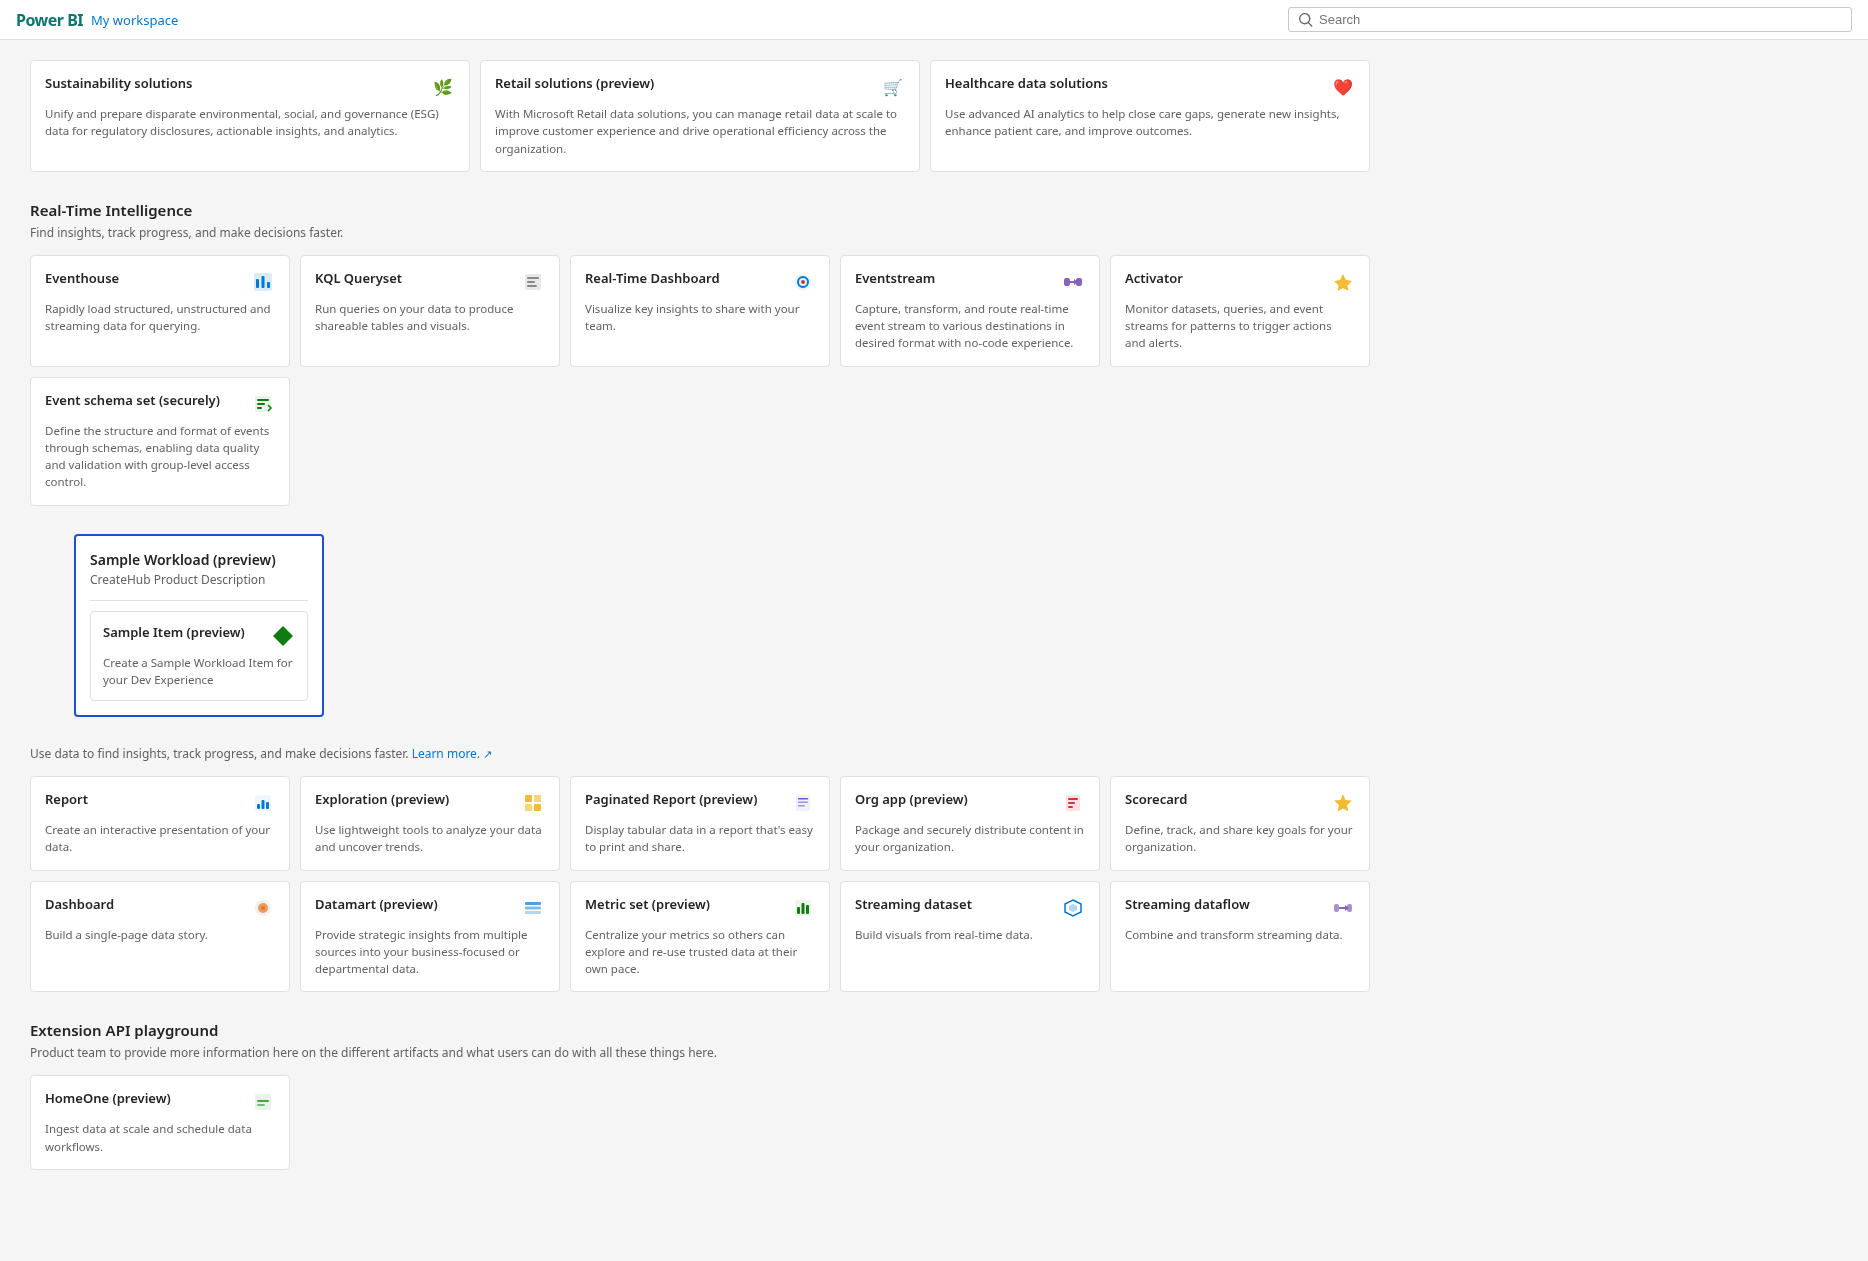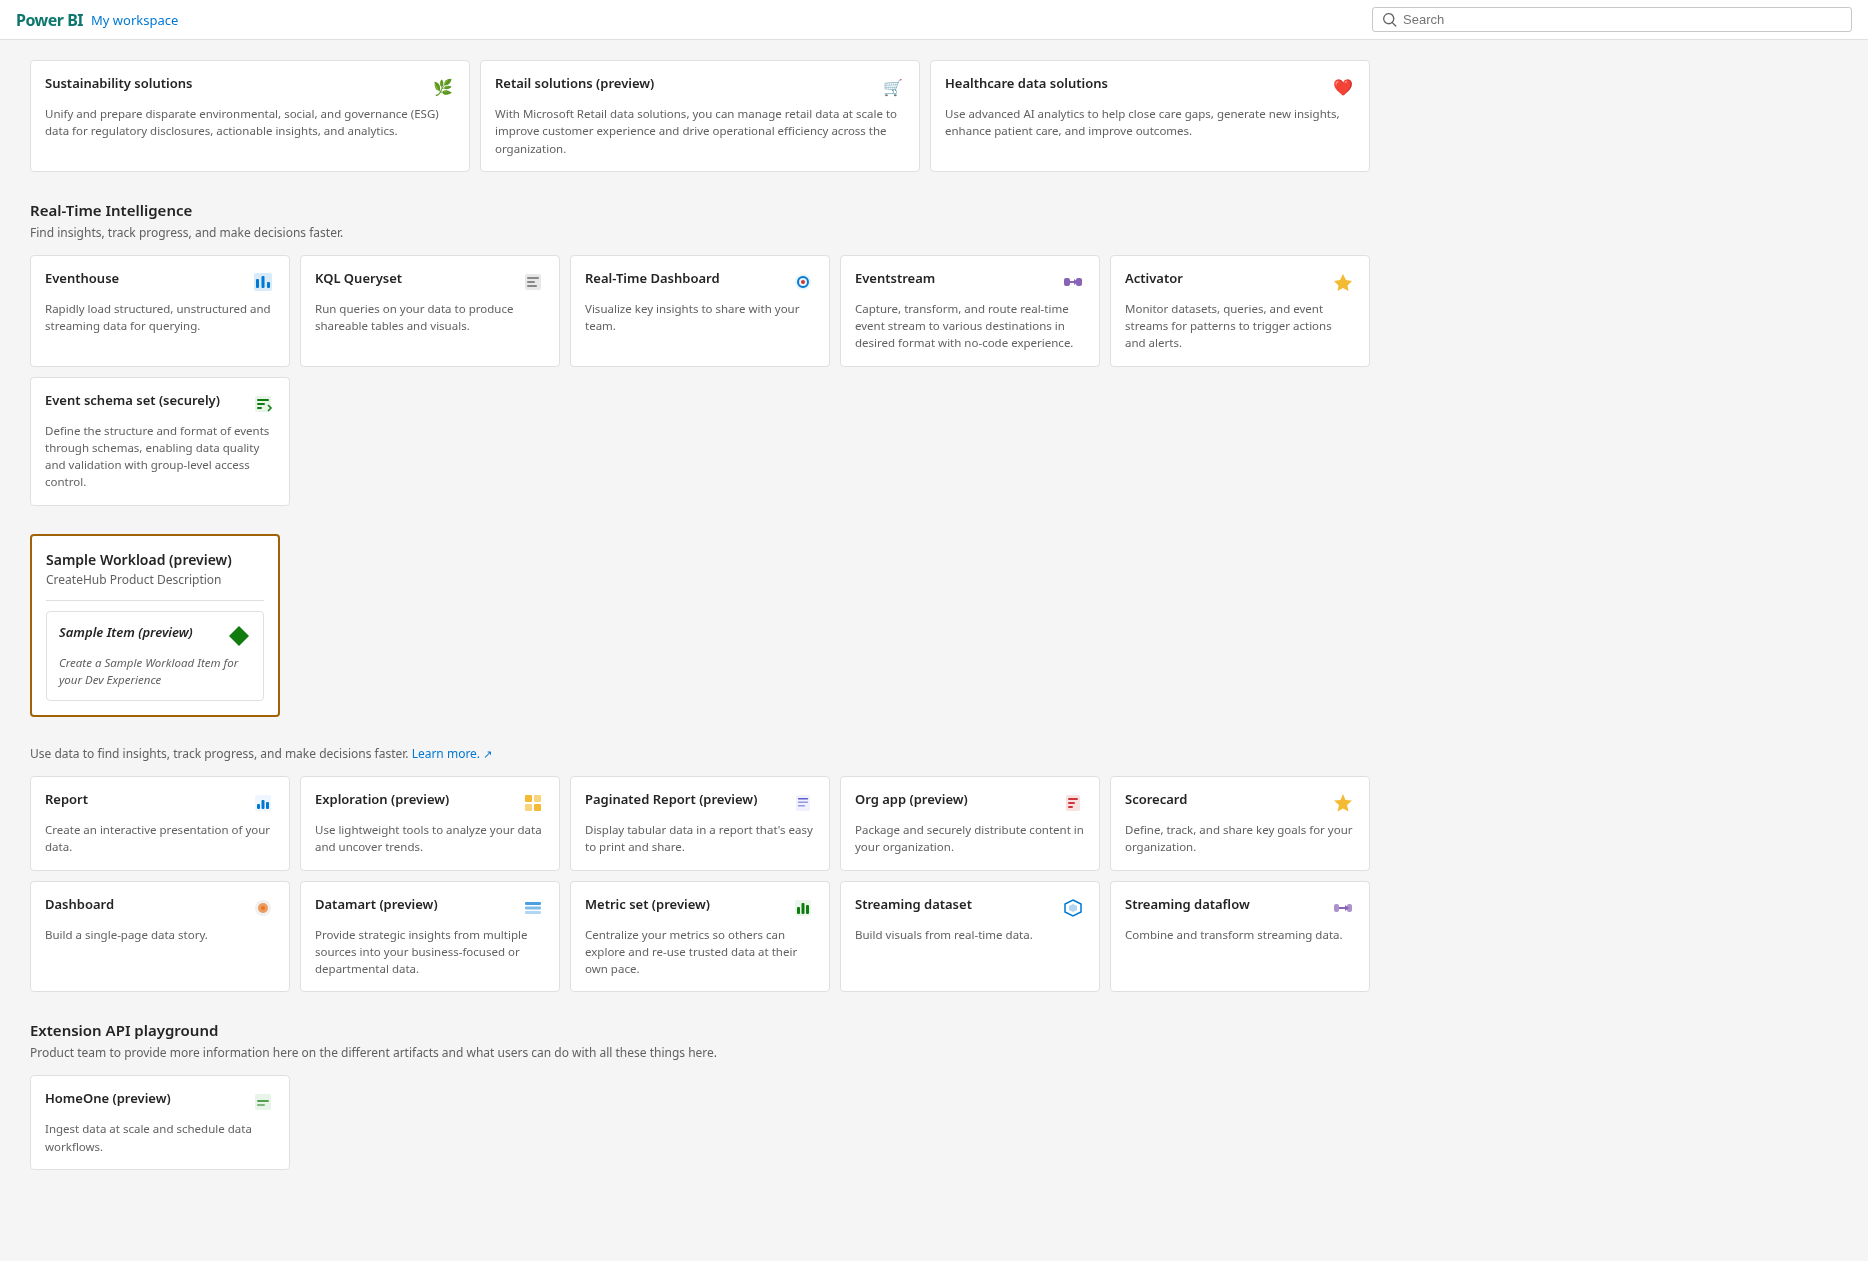--- a/index.html
+++ b/index.html
@@ -40,21 +40,21 @@
       cursor: pointer;
     }
     .topbar-search {
       margin-left: auto;
       display: flex;
       align-items: center;
       gap: 6px;
       border: 1px solid #c8c8c8;
       border-radius: 3px;
       padding: 4px 10px;
-      width: 480px;
+      width: 564px;
       background: #fff;
     }
     .topbar-search input {
       border: none;
       outline: none;
       font-size: 13px;
       width: 100%;
       background: transparent;
       color: #242424;
     }
@@ -128,26 +128,27 @@
       height: 24px;
       flex-shrink: 0;
       display: flex;
       align-items: center;
       justify-content: center;
       font-size: 16px;
     }
 
     
     .sample-workload-section {
-      border: 2px solid #a16207;
+      border: 2px solid #1d4ed8;
       border-radius: 4px;
       padding: 14px;
       background: #fff;
       max-width: 250px;
       margin-bottom: 28px;
+      margin-left: 44px;
     }
     .sw-title {
       font-size: 14px;
       font-weight: 600;
       color: #242424;
       margin-bottom: 2px;
     }
     .sw-subtitle {
       font-size: 12px;
       color: #616161;
@@ -299,21 +300,21 @@
         </div>
         <div class="card-desc">Define the structure and format of events through schemas, enabling data quality and validation with group-level access control.</div>
       </div>
     </div>
   </div>
 
   <div class="sample-workload-section">
     <div class="sw-title">Sample Workload (preview)</div>
     <div class="sw-subtitle">CreateHub Product Description</div>
     <hr class="separator">
-    <div class="card" style="border:1px solid #e0e0e0; padding:12px;font-style:italic;">
+    <div class="card" style="border:1px solid #e0e0e0; padding:12px;">
       <div class="card-header">
         <span class="card-title">Sample Item (preview)</span>
         <span class="icon-box">
           <svg width="22" height="22" viewBox="0 0 22 22">
             <polygon points="11,1 21,11 11,21 1,11" fill="#107c10"></polygon>
           </svg>
         </span>
       </div>
       <div class="card-desc">Create a Sample Workload Item for your Dev Experience</div>
     </div>

